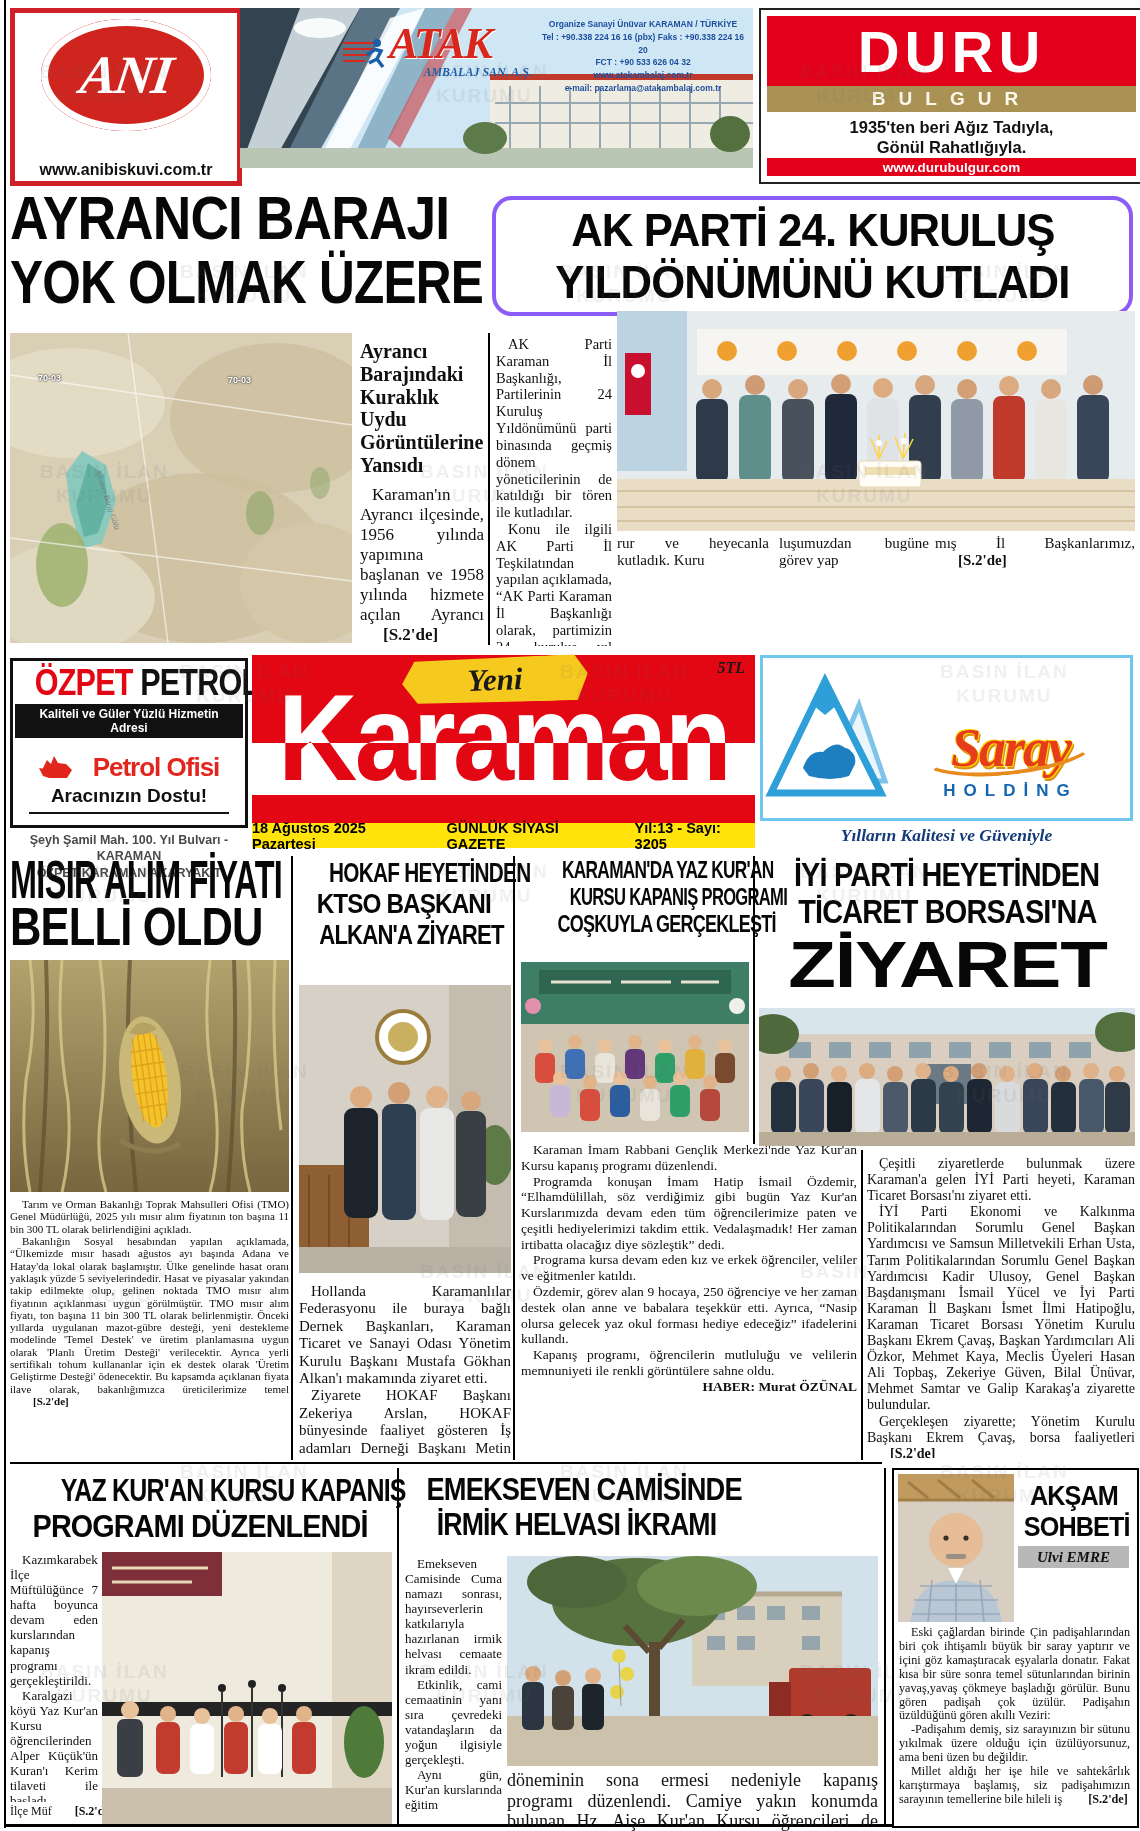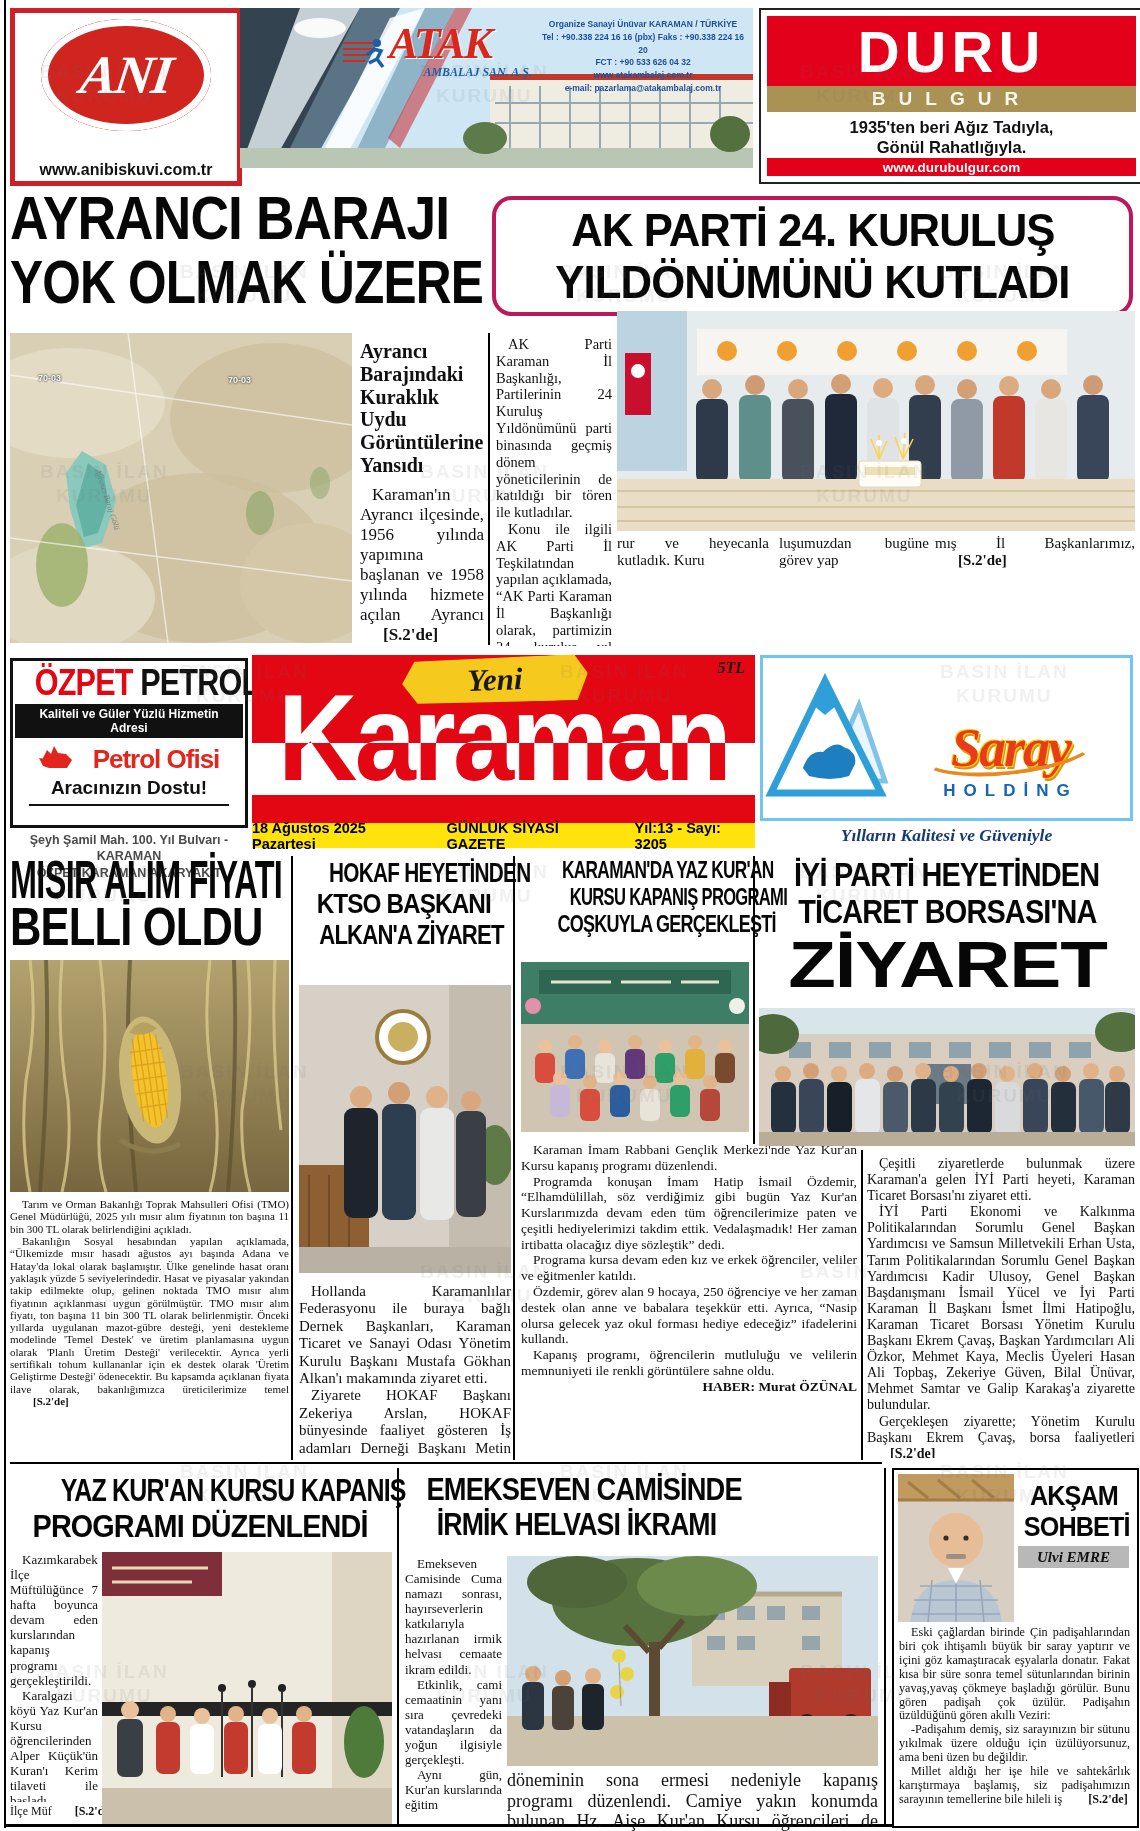--- a/index.html
+++ b/index.html
@@ -28,21 +28,21 @@
   .atak-sub{font:italic 700 12px "Liberation Serif",serif;color:#1a5fa8;text-align:right;margin-top:-6px;}
   .atak-contact{position:absolute;left:300px;top:10px;width:206px;text-align:center;font:700 8.5px "Liberation Sans",sans-serif;color:#1d4f9e;line-height:1.5;}
   .ad-duru{border:2px solid #222;background:#fff;display:flex;flex-direction:column;padding:6px;}
   .duru-red{background:#e2001a;height:82px;display:flex;align-items:center;justify-content:center;}
   .duru-red span{font:800 58px "Liberation Sans",sans-serif;color:#fff;letter-spacing:5px;}
   .duru-gold{background:#a99253;height:30px;display:flex;align-items:center;justify-content:center;}
   .duru-gold span{font:700 19px "Liberation Sans",sans-serif;color:#fdf8ec;letter-spacing:13px;}
   .duru-tag{font:600 16.5px "Liberation Sans",sans-serif;color:#111;text-align:center;line-height:1.25;margin-top:5px;}
   .duru-url{background:#e2001a;height:21px;margin-top:auto;display:flex;align-items:center;justify-content:center;font:700 13.5px "Liberation Sans",sans-serif;color:#fff;}
   
-  .hl-box{border:4px solid #be185d;border-radius:20px;}
+  .hl-box{border:4px solid #8b5cf6;border-radius:20px;}
   
   .mast{background:#e30613;}
   .mast-stripe{position:absolute;left:0;top:88px;width:100%;height:52px;background:#fff;}
   .mast-title-layer{position:absolute;inset:0;text-align:center;padding-top:22px;
       font:700 122px "Liberation Sans","DejaVu Sans",sans-serif;letter-spacing:-3px;line-height:1;}
   .mast-title-layer span{display:inline-block;transform:scaleX(.9);}
   .mtl-white{color:#fff;}
   .mtl-red{color:#e30613;clip-path:inset(88px 0 28px 0);}
   .yeni-ribbon{position:absolute;left:150px;top:2px;width:186px;height:46px;background:#f6c91e;
       clip-path:polygon(7% 4%,93% 0,100% 42%,94% 100%,8% 96%,0 52%);transform:rotate(-2deg);
@@ -50,21 +50,21 @@
   .yeni-ribbon span{font:italic 700 31px "Liberation Serif",serif;color:#1a1a1a;}
   .price{position:absolute;right:10px;top:4px;font:italic 700 16px "Liberation Serif",serif;color:#1a1a1a;z-index:5;}
   .date-strip{position:absolute;left:0;bottom:0;width:100%;height:25px;background:#ffe30a;
       display:flex;align-items:center;justify-content:center;gap:16px;
       font:700 14.5px "Liberation Sans",sans-serif;color:#000;}
   
   .ozpet-box{border:3px solid #111;background:#fff;text-align:center;padding:4px 2px 2px;}
   .ozpet-name{font-size:36px;line-height:1;}
   .ozpet-name .r{color:#e30613;} .ozpet-name .k{color:#111;}
   .ozpet-strip{display:inline-block;background:#111;color:#fff;font:700 12px "Liberation Sans",sans-serif;padding:3px 6px;margin-top:3px;}
-  .po-row{display:flex;align-items:flex-start;justify-content:center;gap:20px;margin-top:6px;}
+  .po-row{display:flex;align-items:center;justify-content:center;gap:20px;margin-top:14px;}
   .po-brand{font:700 26px "Liberation Sans",sans-serif;color:#e3261d;letter-spacing:-1px;}
   .ozpet-slogan{font:700 19px "Liberation Sans",sans-serif;color:#111;margin-top:2px;}
   .ozpet-hr{height:2px;background:#111;margin:5px 14px 4px;}
   .ozpet-addr{font:700 12.5px "Liberation Sans",sans-serif;color:#4a4a4a;line-height:1.3;text-align:center;margin-top:4px;}
   
   .saray-box{border:3px solid #6fc7ee;background:#fff;display:flex;align-items:center;}
   .saray-right{flex:1;text-align:center;position:relative;}
   .saray-brand{font:italic 700 54px "Liberation Serif",serif;color:#e63c1c;letter-spacing:-2px;
      text-shadow:1px 1px 0 #ffd400,-1px -1px 0 #ffd400,2px 3px 0 #d89018;margin-top:42px;}
   .saray-swoosh{position:absolute;left:28px;top:48px;width:170px;height:44px;border:4px solid transparent;border-bottom-color:#e88a1e;border-radius:50%;transform:rotate(-6deg);}

